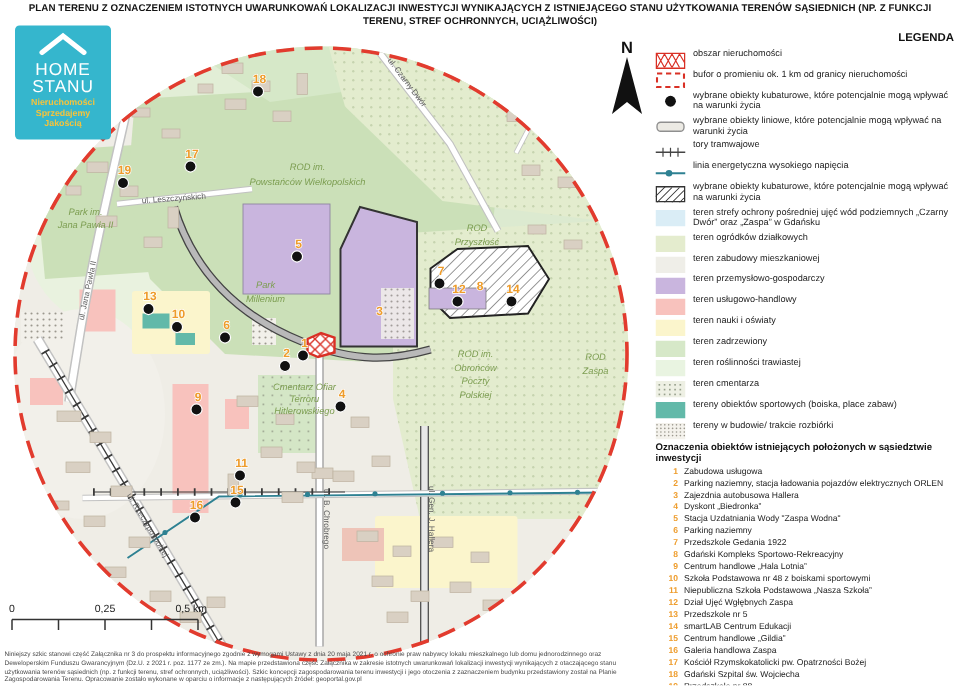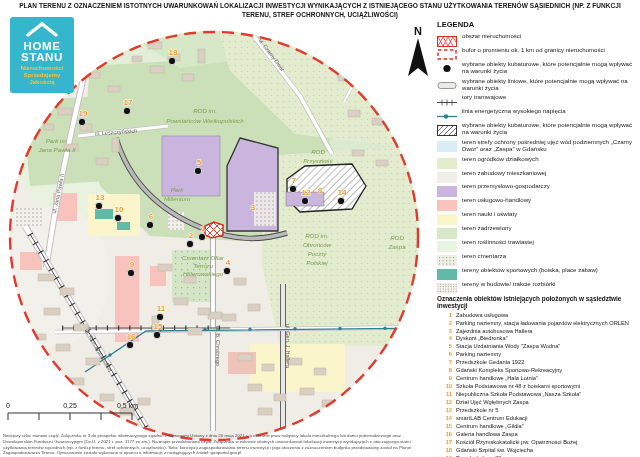--- a/index.html
+++ b/index.html
@@ -3,26 +3,26 @@
 <meta charset="utf-8">
 <style>
   html,body{margin:0;padding:0;background:#fff;}
   .page{position:relative;width:640px;height:457px;overflow:hidden;background:#fff;
         font-family:"Liberation Sans",sans-serif;}
   .title{position:absolute;top:2px;left:8px;right:8px;text-align:center;
          font-size:6.5px;font-weight:bold;color:#141414;line-height:1.35;letter-spacing:.05px;}
   .map-wrap{position:absolute;left:0;top:16px;width:432px;height:441px;}
   .logo{position:absolute;left:10px;top:17px;width:64px;height:76px;background:#35b6cd;
         border-radius:3px;color:#fff;text-align:center;z-index:6;padding-top:3px;box-sizing:border-box;}
-  .logo-name{font-size:11.5px;font-weight:bold;line-height:.95;letter-spacing:.6px;}
+  .logo-name{font-size:11.5px;font-weight:normal;line-height:.95;letter-spacing:.6px;}
   .logo-tag{font-size:5.9px;font-weight:bold;color:#f5c33c;line-height:1.2;margin-top:2px;}
   .compass{position:absolute;left:404px;top:24px;z-index:6;}
   .panel{position:absolute;left:432px;top:16px;width:208px;height:441px;background:#fff;
          padding:4px 4px 0 5px;box-sizing:border-box;}
-  .legend-title{font-size:7.6px;font-weight:bold;color:#111;margin-bottom:3px;}
+  .legend-title{font-size:7.6px;font-weight:bold;color:#111;margin-bottom:3px;text-align:right;}
   .legend-item{display:flex;gap:5px;align-items:flex-start;margin-bottom:2.4px;}
   .swatch{flex:0 0 20px;height:11px;margin-top:.5px;}
   .legend-label{font-size:6.1px;line-height:1.18;color:#222;}
   .poi-title{font-size:6.4px;font-weight:bold;color:#111;margin:4px 0 2.5px 0;}
   .poi-item{display:flex;gap:4px;margin:0 0 1.4px 7px;}
   .poi-num{color:#ee9c2b;font-weight:bold;font-size:5.7px;min-width:8px;text-align:right;line-height:1.15;}
   .poi-label{font-size:5.7px;color:#222;line-height:1.15;}
   .scalebar{position:absolute;left:4px;top:398px;z-index:6;}
   .scalebar text{font-size:7px;fill:#222;}
   .footnote{position:absolute;left:3px;bottom:1px;width:424px;font-size:4.35px;color:#4a4a4a;

